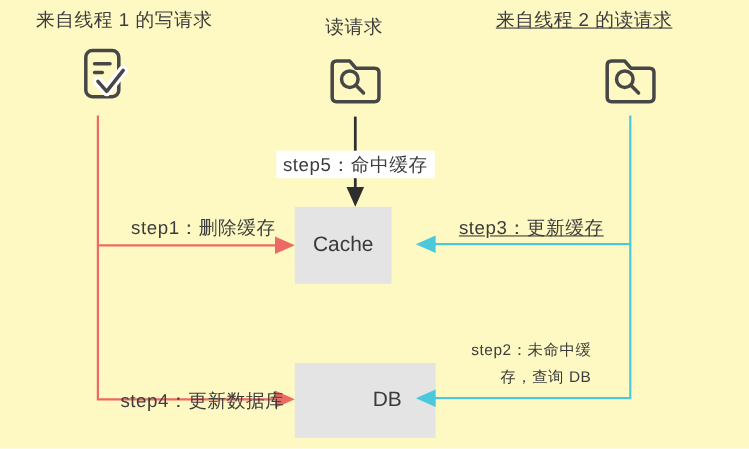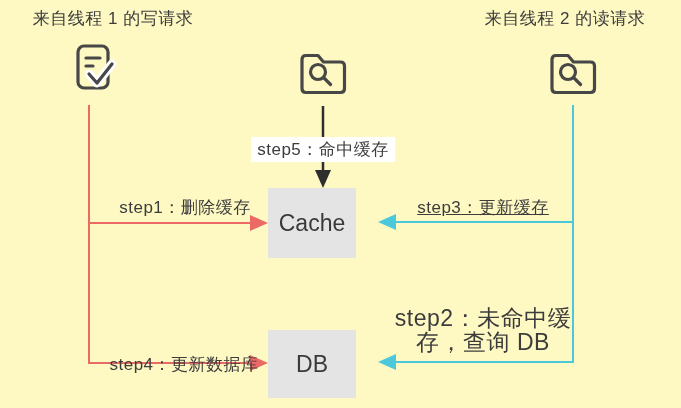--- a/index.html
+++ b/index.html
@@ -9,42 +9,43 @@
   }
   .actor-label{
     position:absolute;transform:translateX(-50%);white-space:nowrap;
     font-size:17px;letter-spacing:.5px;
   }
   .actor-icon{position:absolute;width:60px;height:60px;}
   .actor-icon svg{width:100%;height:100%;}
   .node{
     position:absolute;width:88px;height:70px;background:var(--node-fill,#e4e4e4);
     display:flex;align-items:center;justify-content:center;
-    font-size:23px;color:#3a3a3a;
+    font-size:19px;color:#3a3a3a;
   }
   .step-label{
     position:absolute;transform:translateX(-50%);white-space:nowrap;
     font-size:17px;letter-spacing:.5px;z-index:2;
   }
   .step-label.on-line{background:#fff;padding:1px 6px;}
   .step2-block{
-    position:absolute;transform:translateX(-50%);text-align:center;
-    font-size:23px;line-height:24px;letter-spacing:.5px;z-index:2;white-space:nowrap;
+    position:absolute;transform:translateX(-50%);text-align:right;
+    font-size:14px;line-height:24px;letter-spacing:.5px;z-index:2;white-space:nowrap;
   }
   svg.connectors{position:absolute;left:0;top:0;width:681px;height:408px;pointer-events:none;z-index:1;}
   .icon-stroke{stroke:var(--icon-stroke,#474747);stroke-width:3.2;fill:none;stroke-linecap:round;stroke-linejoin:round;}
   .icon-white{stroke:#ffffff;stroke-width:9;fill:none;stroke-linecap:round;stroke-linejoin:round;}
 </style>
 </head>
 <body>
 
 <div class="canvas">
 
   <div class="actor-label" style="left:113px;top:7px;">来自线程 1 的写请求</div>
-  <div class="actor-label" style="left:565px;top:7px;">来自线程 2 的读请求</div>
+  <div class="actor-label" style="left:322px;top:13px;">读请求</div>
+  <div class="actor-label" style="left:531px;top:7px;text-decoration:underline;">来自线程 2 的读请求</div>
 
   <div class="actor-icon" style="left:65px;top:40px;">
     <svg viewBox="0 0 60 60">
       <rect class="icon-stroke" x="13" y="6" width="30" height="42" rx="6"></rect>
       <line class="icon-stroke" x1="21" y1="18" x2="35" y2="18"></line>
       <line class="icon-stroke" x1="21" y1="26" x2="28" y2="26"></line>
       <path class="icon-white" d="M24 34 L32 43 L47 24"></path>
       <path class="icon-stroke" d="M24 34 L32 43 L47 24"></path>
     </svg>
   </div>
@@ -84,15 +85,15 @@
   <div class="step-label on-line" style="left:323px;top:137px;text-align:center;">step5：命中缓存</div>
   <div class="step-label" style="left:185px;top:196px;">step1：删除缓存</div>
   <div class="step-label" style="left:483px;top:196px;text-decoration:underline;">step3：更新缓存</div>
   <div class="step-label" style="left:184px;top:331px;margin-top:22px;">step4：更新数据库</div>
   <div class="step2-block" style="left:483px;top:306px;">
     <div>step2：未命中缓</div>
     <div>存，查询 DB</div>
   </div>
 
   <div class="node" style="left:268px;top:188px;">Cache</div>
-  <div class="node" style="left:268px;top:330px;height:68px;">DB</div>
+  <div class="node" style="left:268px;top:330px;height:68px;padding-left:40px;">DB</div>
 
 </div>
 
 </body></html>

